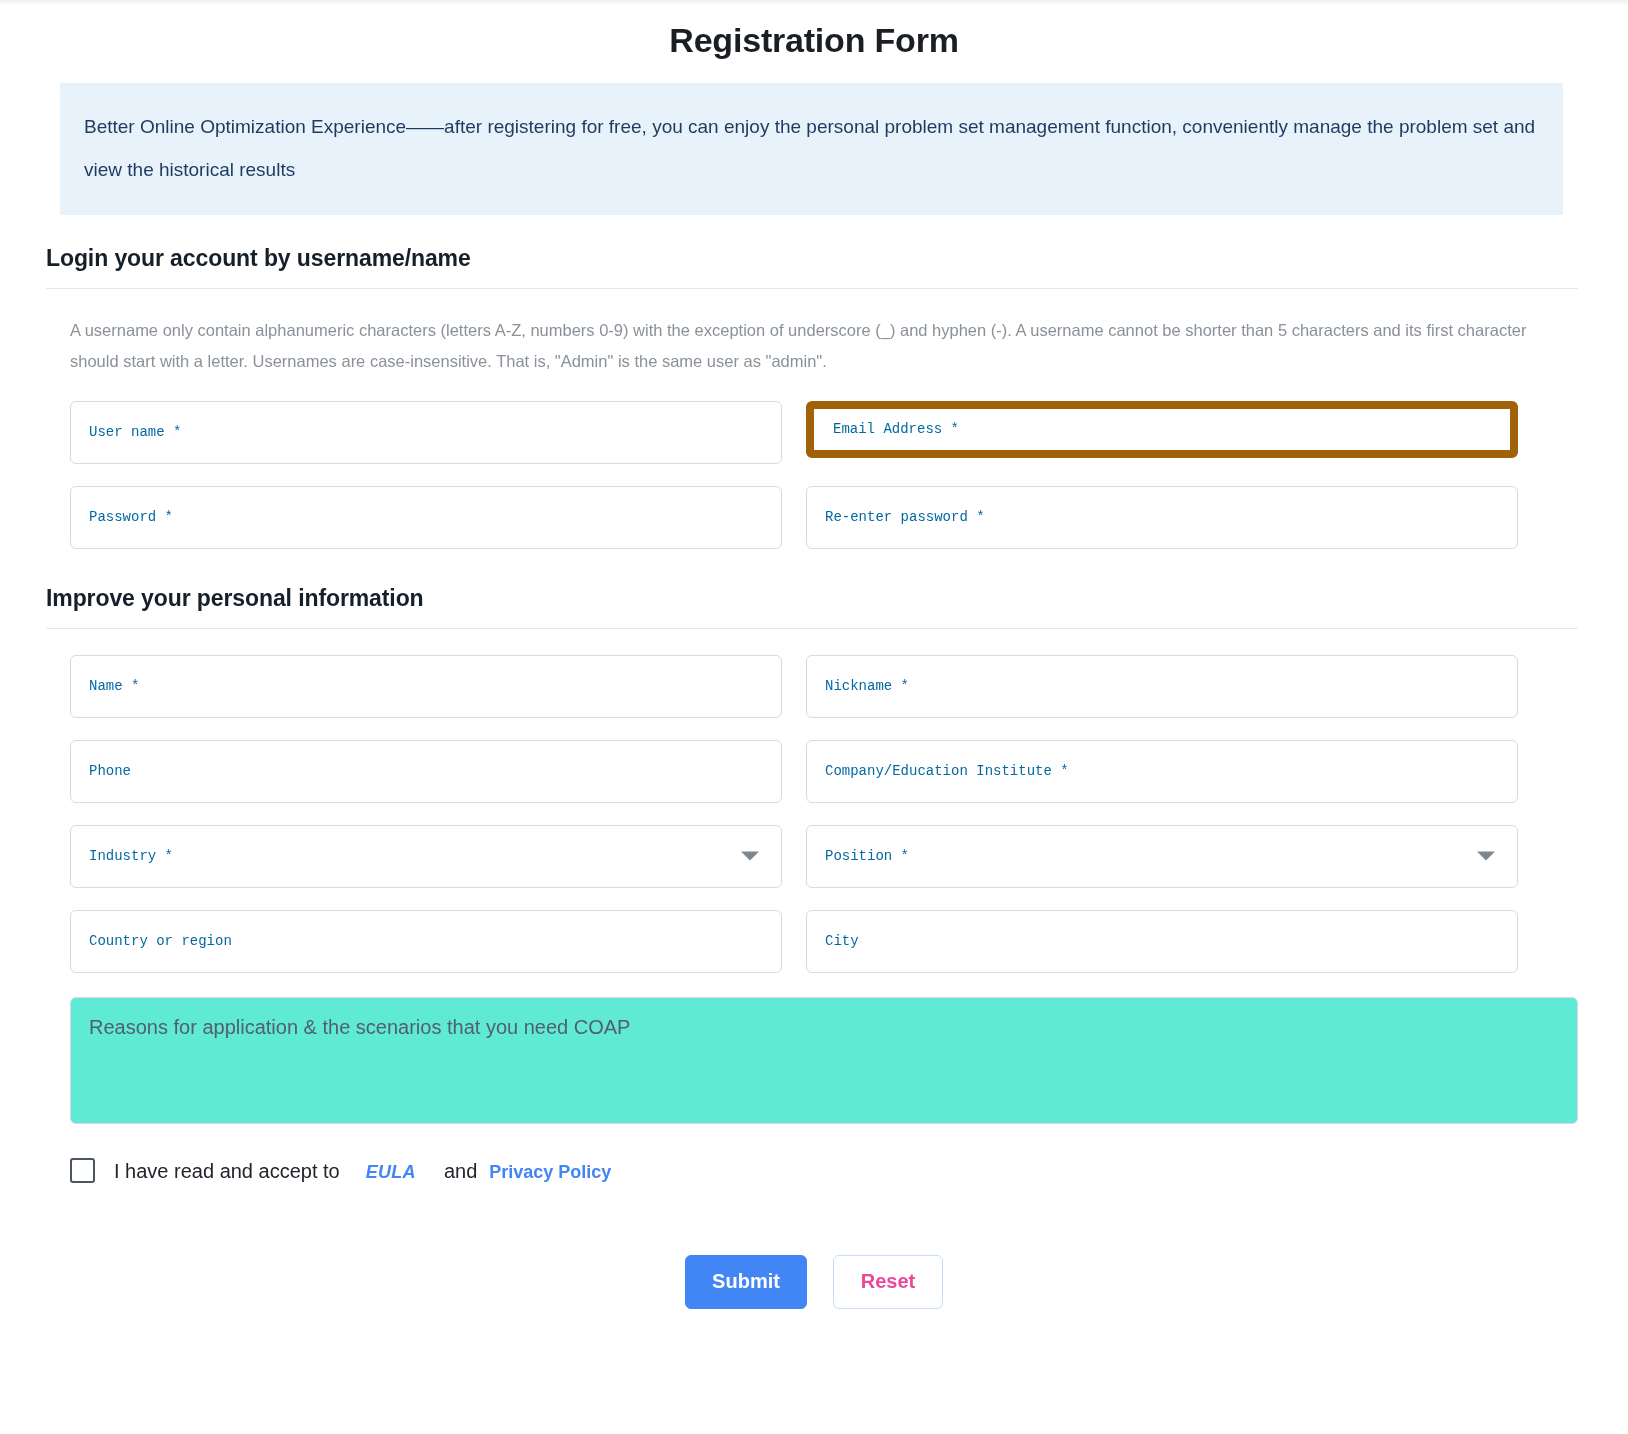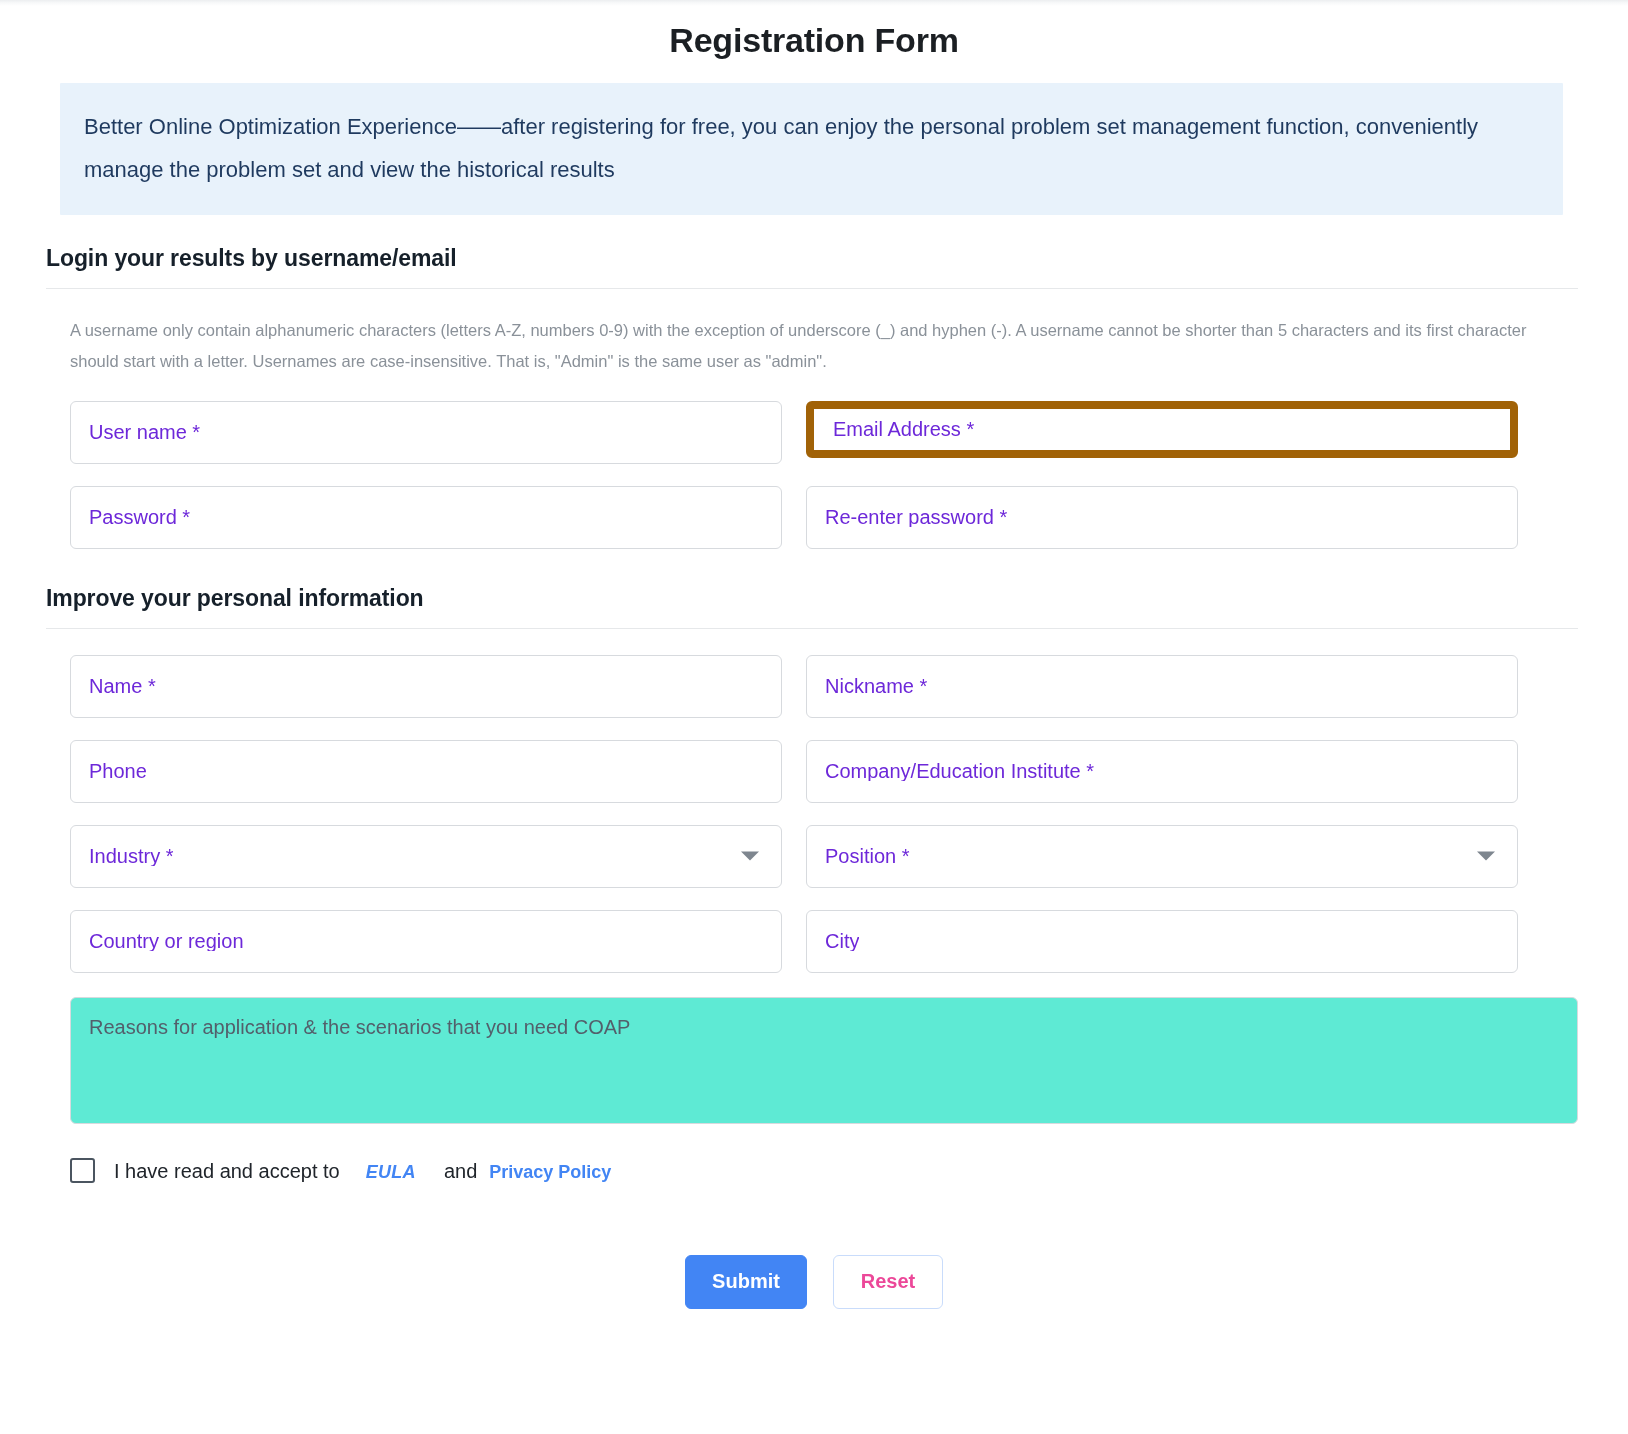--- a/index.html
+++ b/index.html
@@ -40,21 +40,21 @@
     font-weight: bold;
     color: #1b1f23;
     letter-spacing: -0.2px;
   }
 
   .info-banner {
     margin: 22px 65px 0 60px;
     background: #e8f2fb;
     color: #1f3a5f;
     padding: 22px 24px 24px 24px;
-    font-size: 22px;
+    font-size: 19px;
     line-height: 43px;
     border-radius: 1px;
   }
 
   .section {
     margin-top: 30px;
     padding: 0 50px 0 46px;
   }
   .section-heading {
     font-size: 23px;
@@ -97,25 +97,26 @@
     background: #ffffff;
     display: flex;
     align-items: center;
     padding: 0 18px;
   }
   .field.focused {
     border: 8px solid #a16207;
     height: 57px;
   }
   .field .ph {
-    font-size: 20px;
-    color: #6d28d9;
+    font-size: 14px;
+    color: #0369a1;
     line-height: 1;
     white-space: nowrap;
     overflow: hidden;
+    font-family: Liberation Mono, monospace;
   }
   .field.focused .ph { padding-left: 1px; }
 
   .select-arrow {
     position: absolute;
     right: 22px;
     top: 50%;
     transform: translateY(-50%);
     width: 0; height: 0;
     border-left: 9px solid transparent;
@@ -198,21 +199,21 @@
 
 <div class="top-shade"></div>
 
 <div class="page">
 
   <h1 class="form-title">Registration Form</h1>
 
   <div class="info-banner">Better Online Optimization Experience——after registering for free, you can enjoy the personal problem set management function, conveniently manage the problem set and view the historical results</div>
 
   <div class="section">
-    <h2 class="section-heading">Login your results by username/email</h2>
+    <h2 class="section-heading">Login your account by username/name</h2>
     <div class="section-rule"></div>
 
     <p class="help-text">A username only contain alphanumeric characters (letters A-Z, numbers 0-9) with the exception of underscore (_) and hyphen (-). A username cannot be shorter than 5 characters and its first character should start with a letter. Usernames are case-insensitive. That is, "Admin" is the same user as "admin".</p>
 
     <div class="grid">
 
       <div class="field">
         <span class="ph">User name *</span>
       </div>
 

